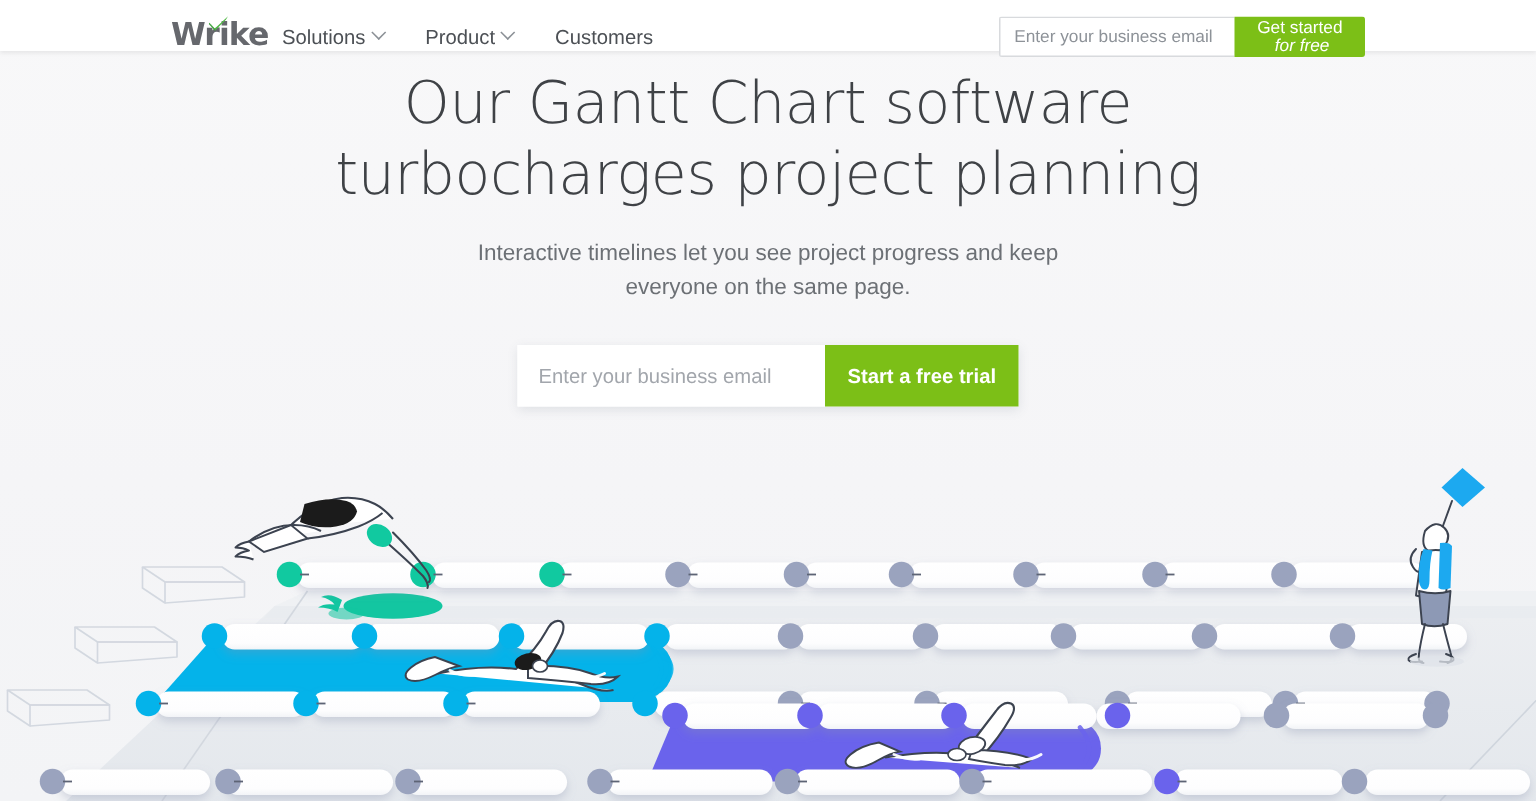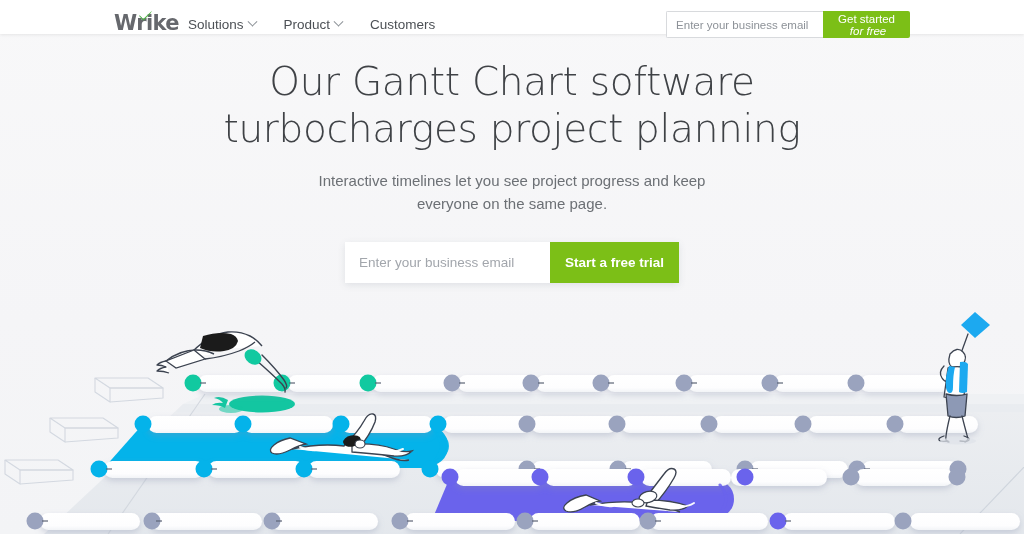--- a/index.html
+++ b/index.html
@@ -77,21 +77,21 @@
     border: none; font-size: 11.5px;
     cursor: pointer; white-space: nowrap;
     font-family: "Liberation Sans", sans-serif;
     display: flex; align-items: center; justify-content: center; flex-direction: column;
   }
   .header-btn i { font-style: italic; margin-left: 3px; }
 
   
   .hero {
     position: relative; z-index: 20;
-    text-align: center; padding-top: 24px;
+    text-align: center; padding-top: 12px;
   }
   .hero h1 {
     font-size: 39px; line-height: 47px;
     font-weight: 300; color: #3f4246;
     font-family: "DejaVu Sans", sans-serif;
     letter-spacing: -.3px;
   }
   .hero h1 span { display: block; }
   .hero p {
     margin-top: 17px;

